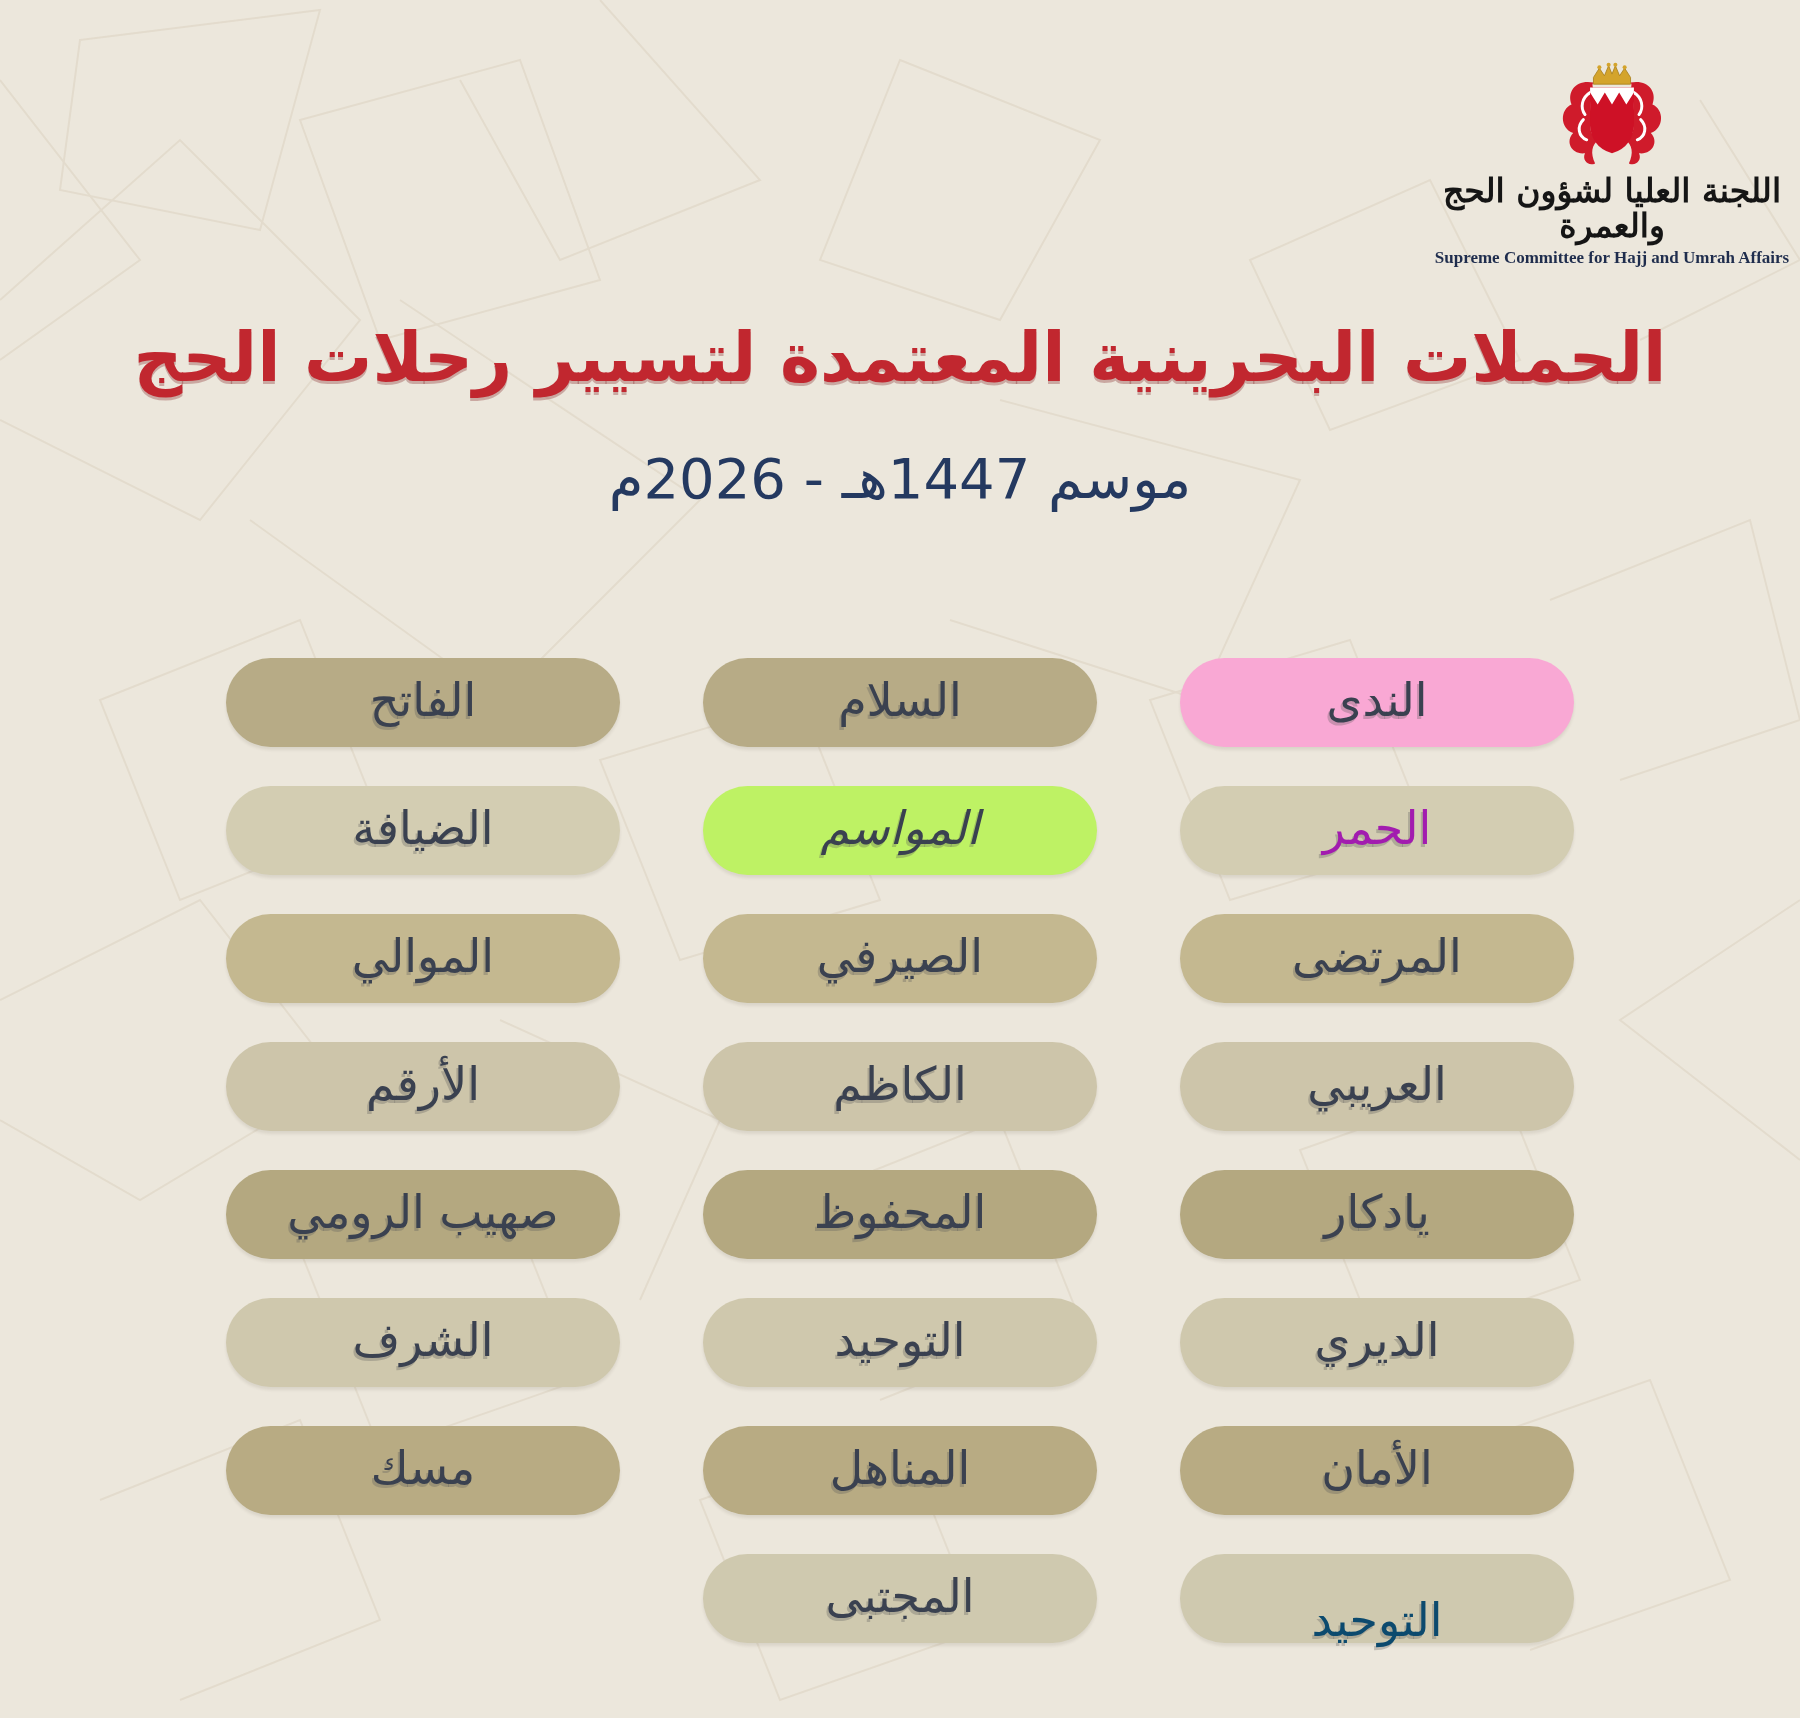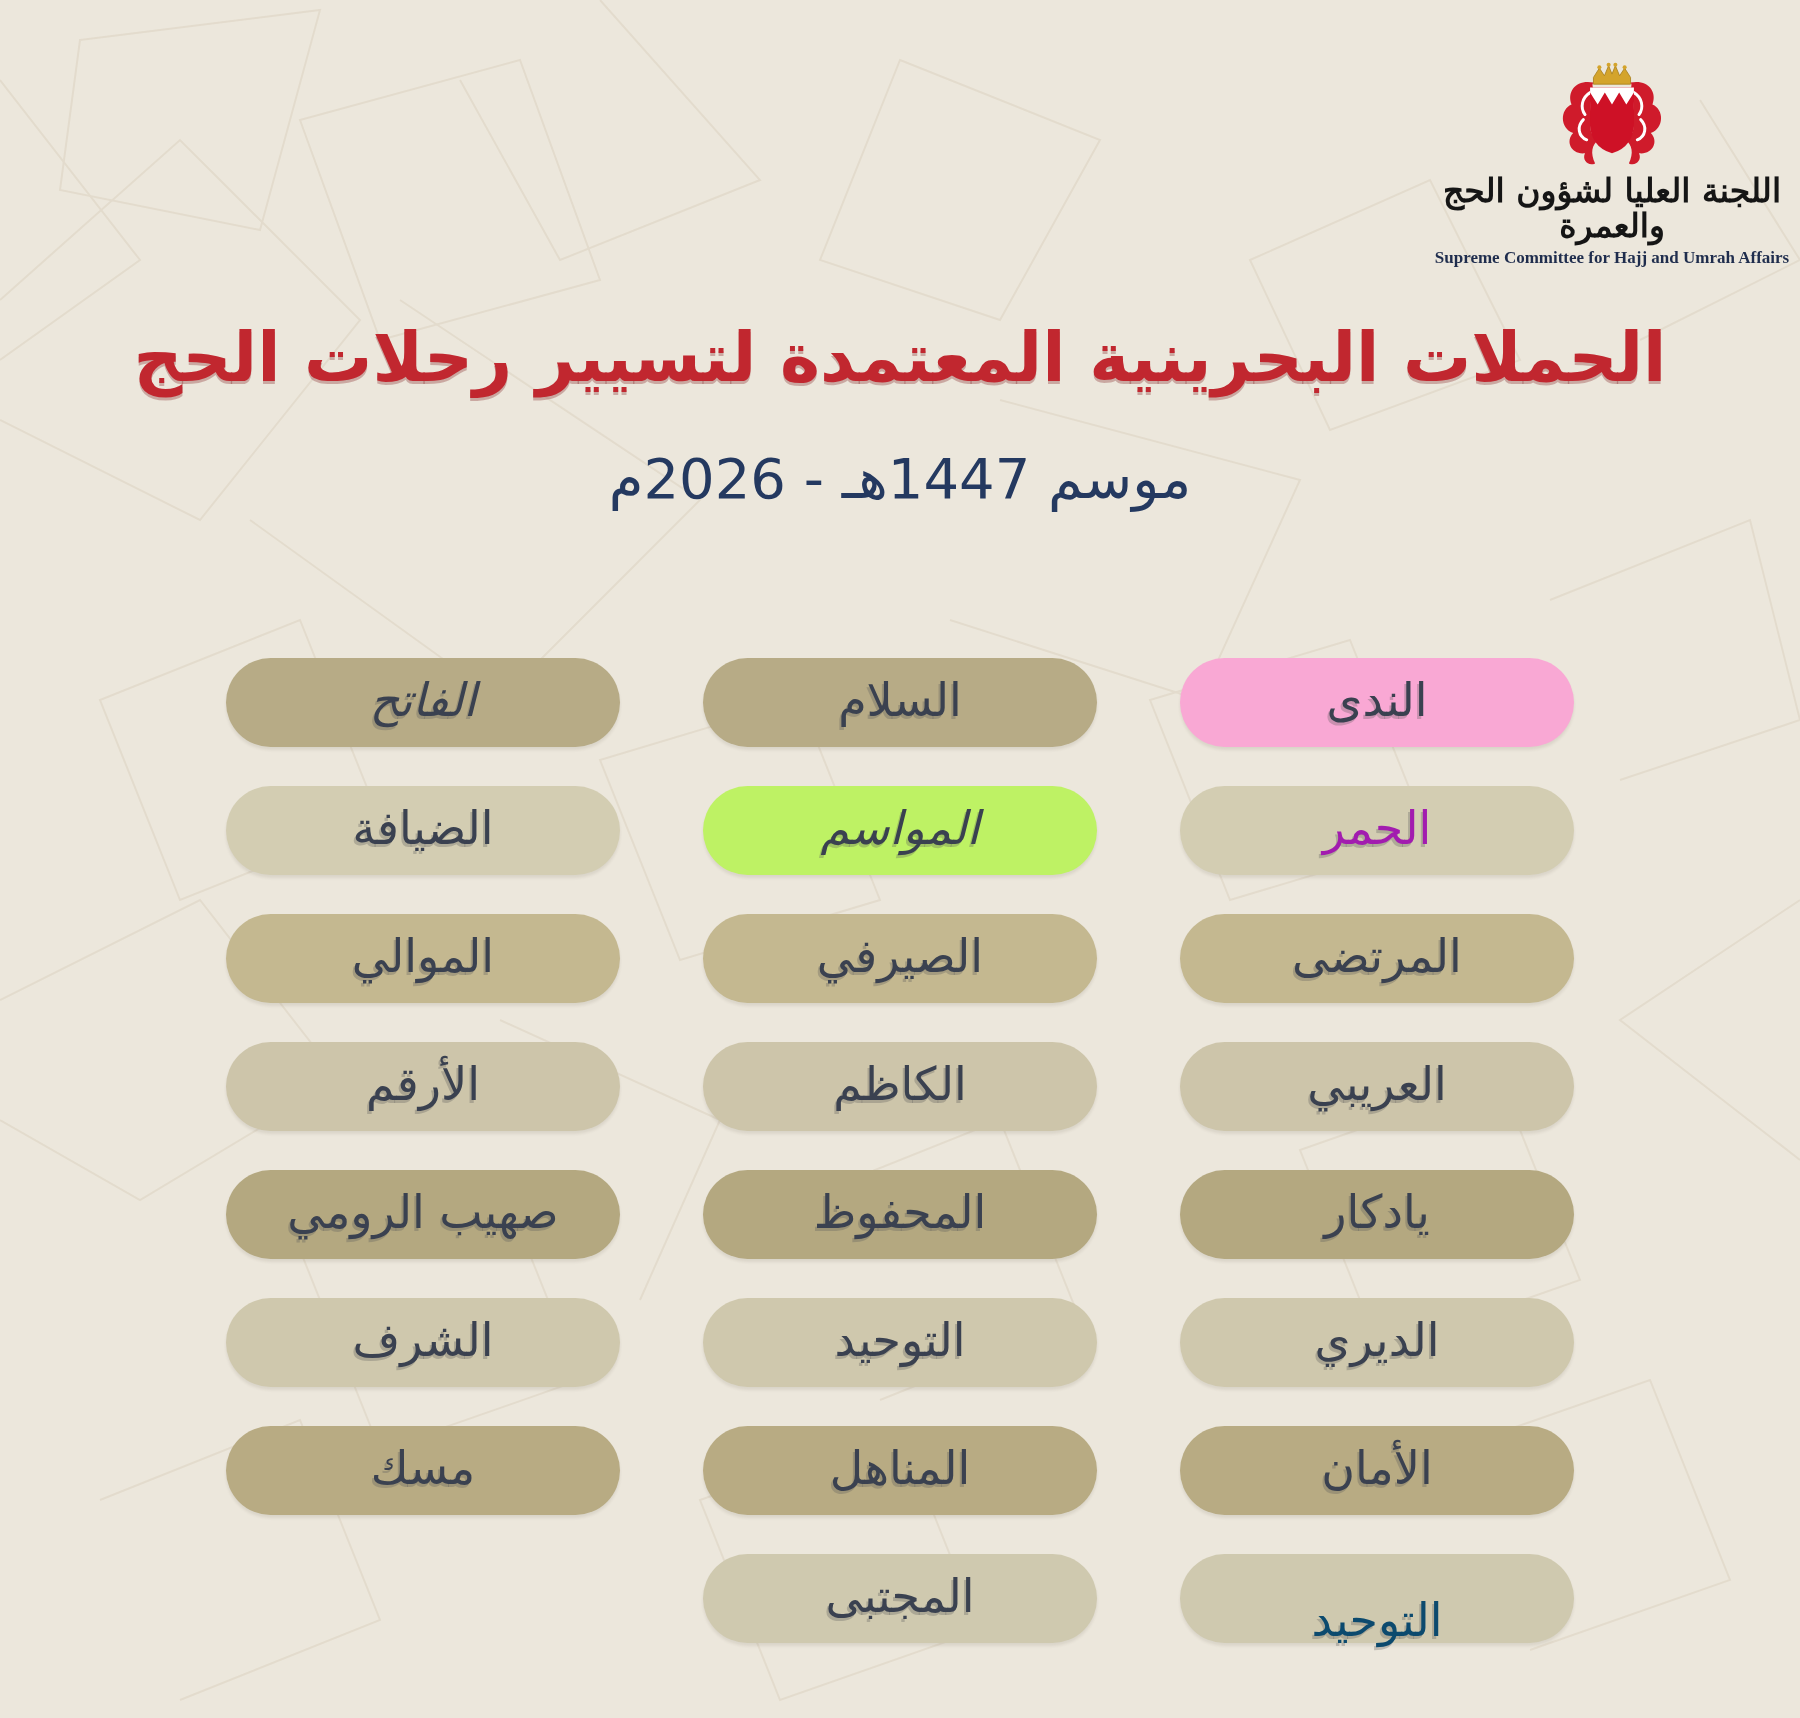--- a/index.html
+++ b/index.html
@@ -128,21 +128,21 @@
   <h2 class="subtitle">موسم 1447هـ - 2026م</h2>
 
   <div class="grid">
       <div class="pill" style="background: #f9a8d4;">
         <span style="color: rgb(58, 65, 80);">الندى</span>
       </div>
       <div class="pill" style="background: rgb(183, 171, 134);">
         <span style="color: rgb(58, 65, 80);">السلام</span>
       </div>
       <div class="pill" style="background: rgb(183, 171, 134);">
-        <span style="color: rgb(58, 65, 80); font-style: italic;">الفاتح</span>
+        <span style="color: rgb(58, 65, 80);">الفاتح</span>
       </div>
       <div class="pill" style="background: rgb(211, 205, 178);">
         <span style="color: #a21caf;">الحمر</span>
       </div>
       <div class="pill" style="background: #bef264; font-style: italic;">
         <span style="color: rgb(58, 65, 80);">المواسم</span>
       </div>
       <div class="pill" style="background: rgb(211, 205, 178);">
         <span style="color: rgb(58, 65, 80);">الضيافة</span>
       </div>

